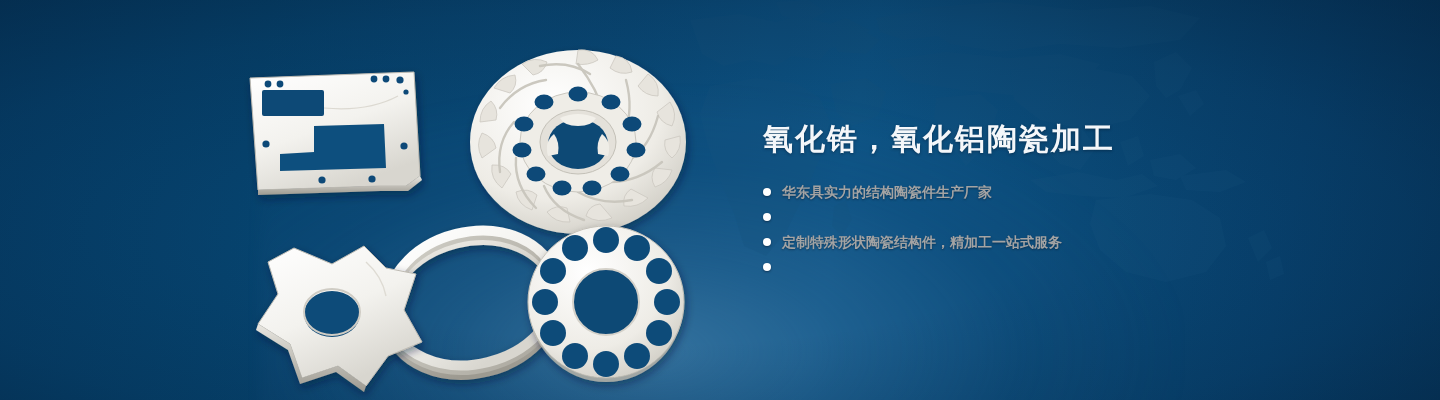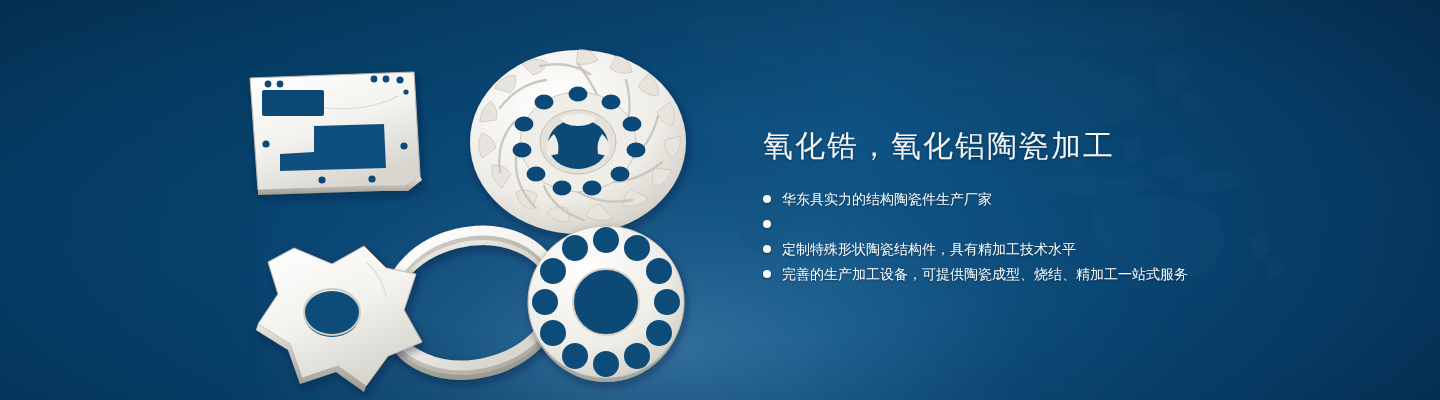--- a/index.html
+++ b/index.html
@@ -80,22 +80,22 @@
     position: absolute;
     left: 763px;
     top: 110px;
     width: 600px;
   }
   .headline {
     color: #f4f7fa;
     font-size: 30px;
     line-height: 40px;
     letter-spacing: 2px;
-    font-weight: 400;
-    margin: 16px 0 22px 0;
+    font-weight: 700;
+    margin: 9px 0 22px 0;
     white-space: nowrap;
     text-shadow: 0 1px 3px rgba(0,20,40,0.45);
   }
   .bullets {
     list-style: none;
     margin: 0;
     padding: 0;
   }
   .bullet-row {
     display: flex;
@@ -106,25 +106,26 @@
   .bullet-dot {
     width: 8px;
     height: 8px;
     border-radius: 50%;
     background: #ffffff;
     flex: 0 0 8px;
     margin-right: 11px;
     box-shadow: 0 1px 2px rgba(0,15,35,0.5);
   }
   .bullet-text {
-    color: #ffffff;
+    color: #a3a3a3;
     font-size: 14px;
     line-height: 22px;
     white-space: nowrap;
     text-shadow: 0 1px 2px rgba(0,20,40,0.45);
+    font-weight: bold;
   }
 </style>
 </head>
 <body>
 
 <div id="banner">
 
   <div class="bg-base"></div>
   <div class="bg-glow"></div>
 
@@ -312,22 +313,21 @@
     <ul class="bullets">
       <li class="bullet-row">
         <span class="bullet-dot"></span>
         <span class="bullet-text">华东具实力的结构陶瓷件生产厂家</span>
       </li>
       <li class="bullet-row">
         <span class="bullet-dot"></span>
       </li>
       <li class="bullet-row">
         <span class="bullet-dot"></span>
-        <span class="bullet-text">定制特殊形状陶瓷结构件，具有精加工技术水平</span>
+        <span class="bullet-text">定制特殊形状陶瓷结构件，精加工一站式服务</span>
       </li>
       <li class="bullet-row">
         <span class="bullet-dot"></span>
-        <span class="bullet-text">完善的生产加工设备，可提供陶瓷成型、烧结、精加工一站式服务</span>
       </li>
     </ul>
 
   </div>
 </div>
 
 </body></html>

